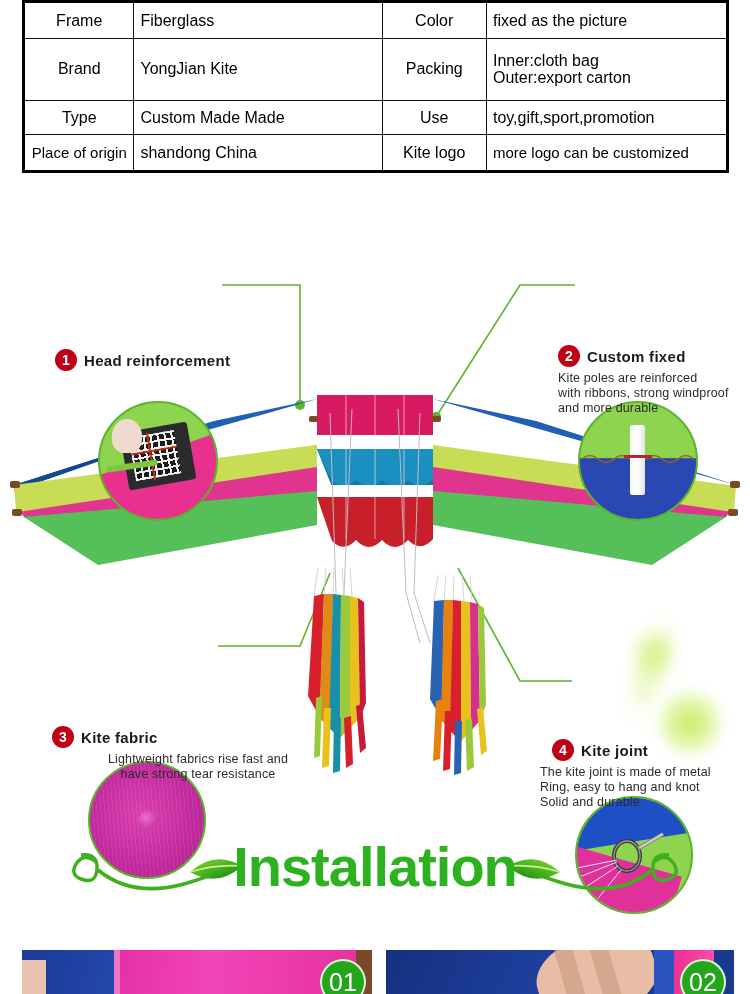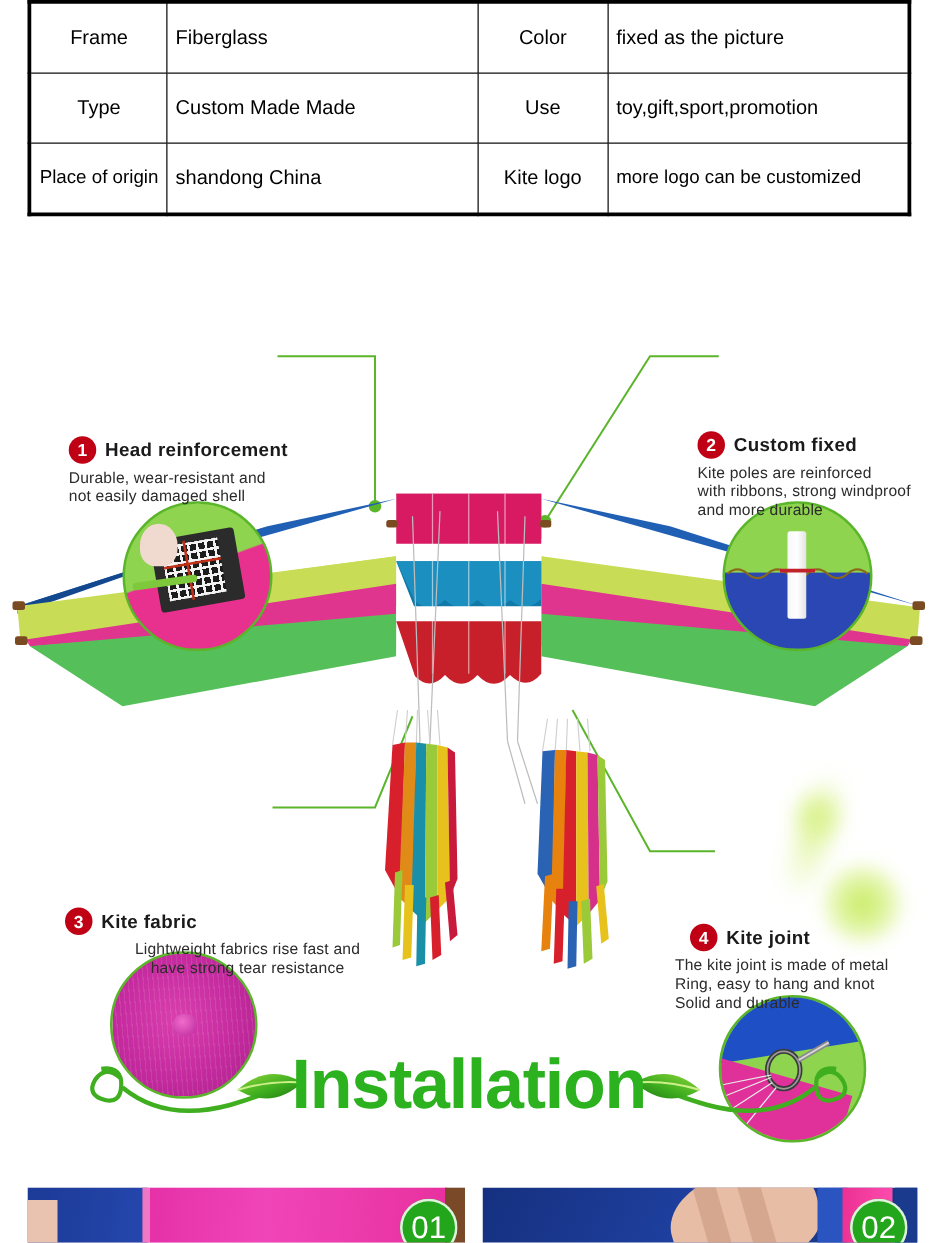--- a/index.html
+++ b/index.html
@@ -77,20 +77,27 @@
           <col class="col-v2">
       </colgroup>
       <tbody>
         <tr>
           <td class="k">Frame</td>
           <td class="v">Fiberglass</td>
           <td class="k">Color</td>
           <td class="v">fixed as the picture</td>
         </tr>
         <tr>
+          <td class="k">Brand</td>
+          <td class="v">YongJian Kite</td>
+          <td class="k">Packing</td>
+          <td class="v twoline" style="white-space:pre-line">Inner:cloth bag
+Outer:export carton</td>
+        </tr>
+        <tr>
           <td class="k">Type</td>
           <td class="v">Custom Made Made</td>
           <td class="k">Use</td>
           <td class="v">toy,gift,sport,promotion</td>
         </tr>
         <tr>
           <td class="k" style="font-size:15px">Place of origin</td>
           <td class="v">shandong China</td>
           <td class="k">Kite logo</td>
           <td class="v" style="font-size:15px">more logo can be customized</td>
@@ -276,22 +283,20 @@
           <path d="M40,62 L0,70 M40,64 L0,80 M41,68 L4,92 M44,72 L18,104"></path>
         </g>
       </svg>
     </div>
 
     <div class="callout" style="left:55px; top:176px; width:300px;">
       <div class="head">
         <span class="badge-num">1</span>
         <span class="c-title">Head reinforcement</span>
       </div>
-      <div class="c-desc">Durable, wear-resistant and
-not easily damaged shell</div>
     </div>
 
     <div class="callout" style="left:558px; top:172px; width:230px;">
       <div class="head">
         <span class="badge-num">2</span>
         <span class="c-title">Custom fixed</span>
       </div>
       <div class="c-desc" style="white-space:pre;">Kite poles are reinforced
 with ribbons, strong windproof
 and more durable</div>

